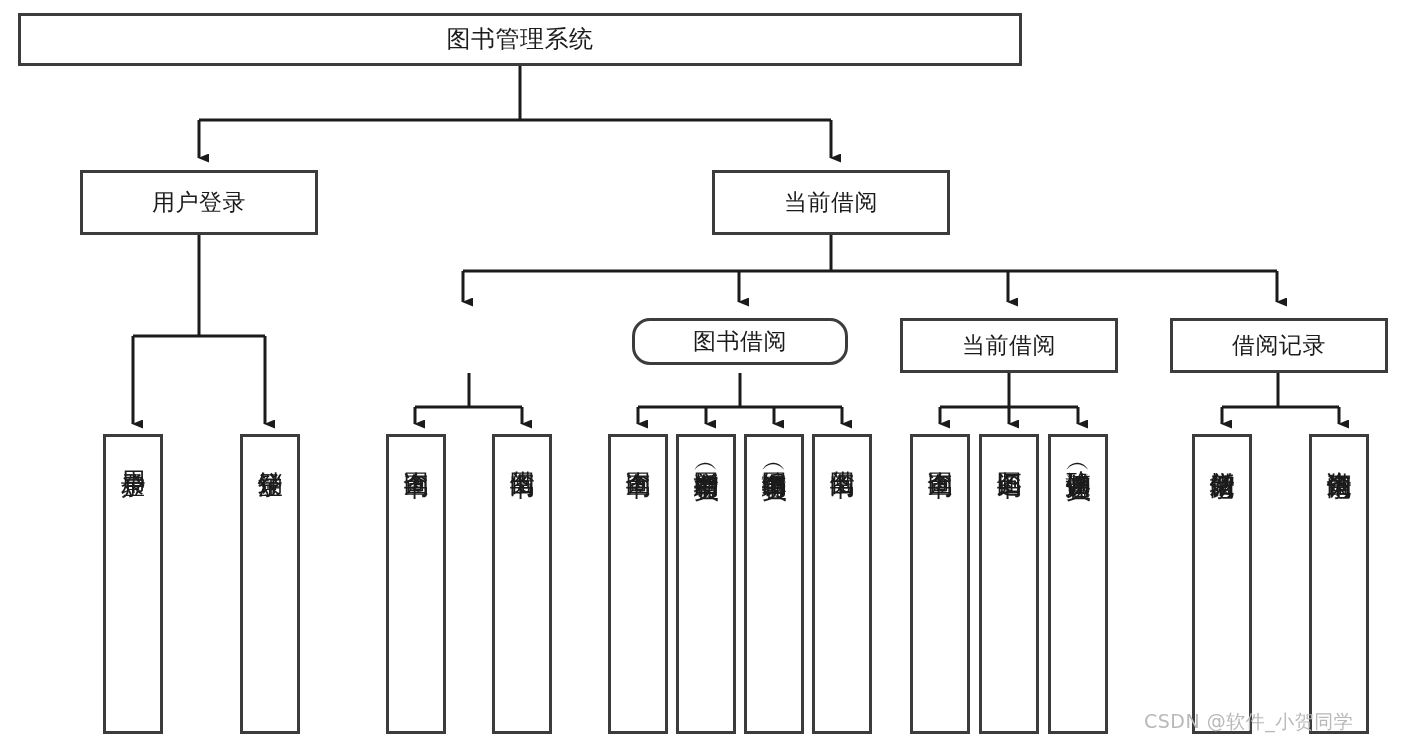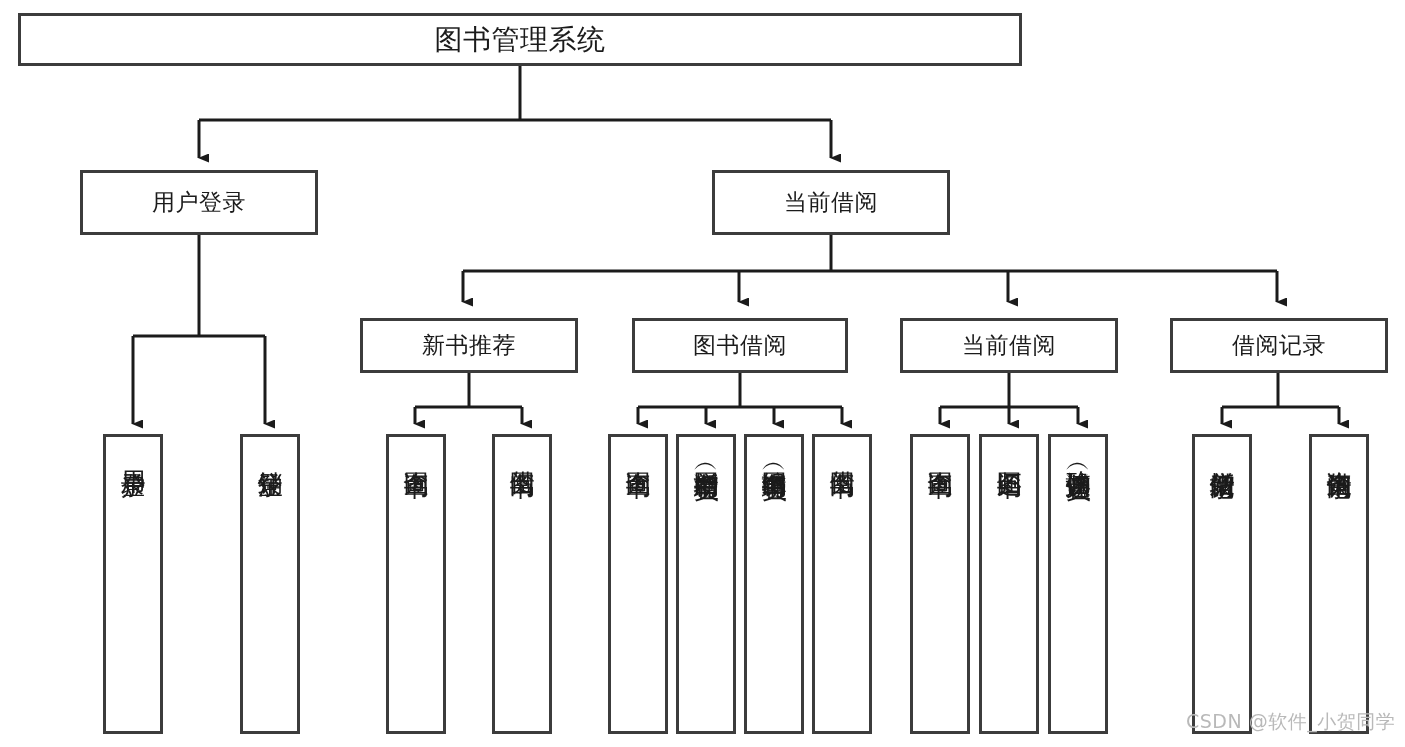--- a/index.html
+++ b/index.html
@@ -32,21 +32,21 @@
     text-align: center;
     line-height: 1.18;
     white-space: nowrap;
   }
   
   .node.horiz .label {
     font-size: 23px;
     letter-spacing: 0.5px;
   }
   .node.root .label {
-    font-size: 28px;
+    font-size: 24px;
   }
   
   .node.vert {
     align-items: flex-start;
     padding-top: 14px;
   }
   .node.vert .label {
     writing-mode: vertical-rl;
     text-orientation: upright;
     font-size: 25px;
@@ -62,21 +62,21 @@
     height: 747px;
     pointer-events: none;
   }
   .lk {
     stroke: #1b1b1b;
     stroke-width: 3;
     fill: none;
   }
   .watermark {
     position: absolute;
-    left: 1186px;
+    left: 1144px;
     top: 709px;
     font-size: 19px;
     color: #b9b9b9;
     white-space: nowrap;
     letter-spacing: 0.5px;
   }
 </style>
 </head>
 <body>
 
@@ -136,25 +136,22 @@
   </div>
 
   <div class="node horiz" style="left:80px; top:170px; width:238px; height:65px;">
     <span class="label">用户登录</span>
   </div>
 
   <div class="node horiz" style="left:712px; top:170px; width:238px; height:65px;">
     <span class="label">当前借阅</span>
   </div>
 
-  <div class="node horiz" style="left:360px; top:318px; width:218px; height:55px;">
-    <span class="label">新书推荐</span>
-  </div>
-
-  <div class="node horiz" style="left:632px; top:318px; width:216px; height:55px;">
+
+  <div class="node horiz" style="left:632px; top:318px; width:216px; height:47px;border-radius:18px;">
     <span class="label">图书借阅</span>
   </div>
 
   <div class="node horiz" style="left:1170px; top:318px; width:218px; height:55px;">
     <span class="label">借阅记录</span>
   </div>
 
   <div class="node horiz" style="left:900px; top:318px; width:218px; height:55px;">
     <span class="label">当前借阅</span>
   </div>

